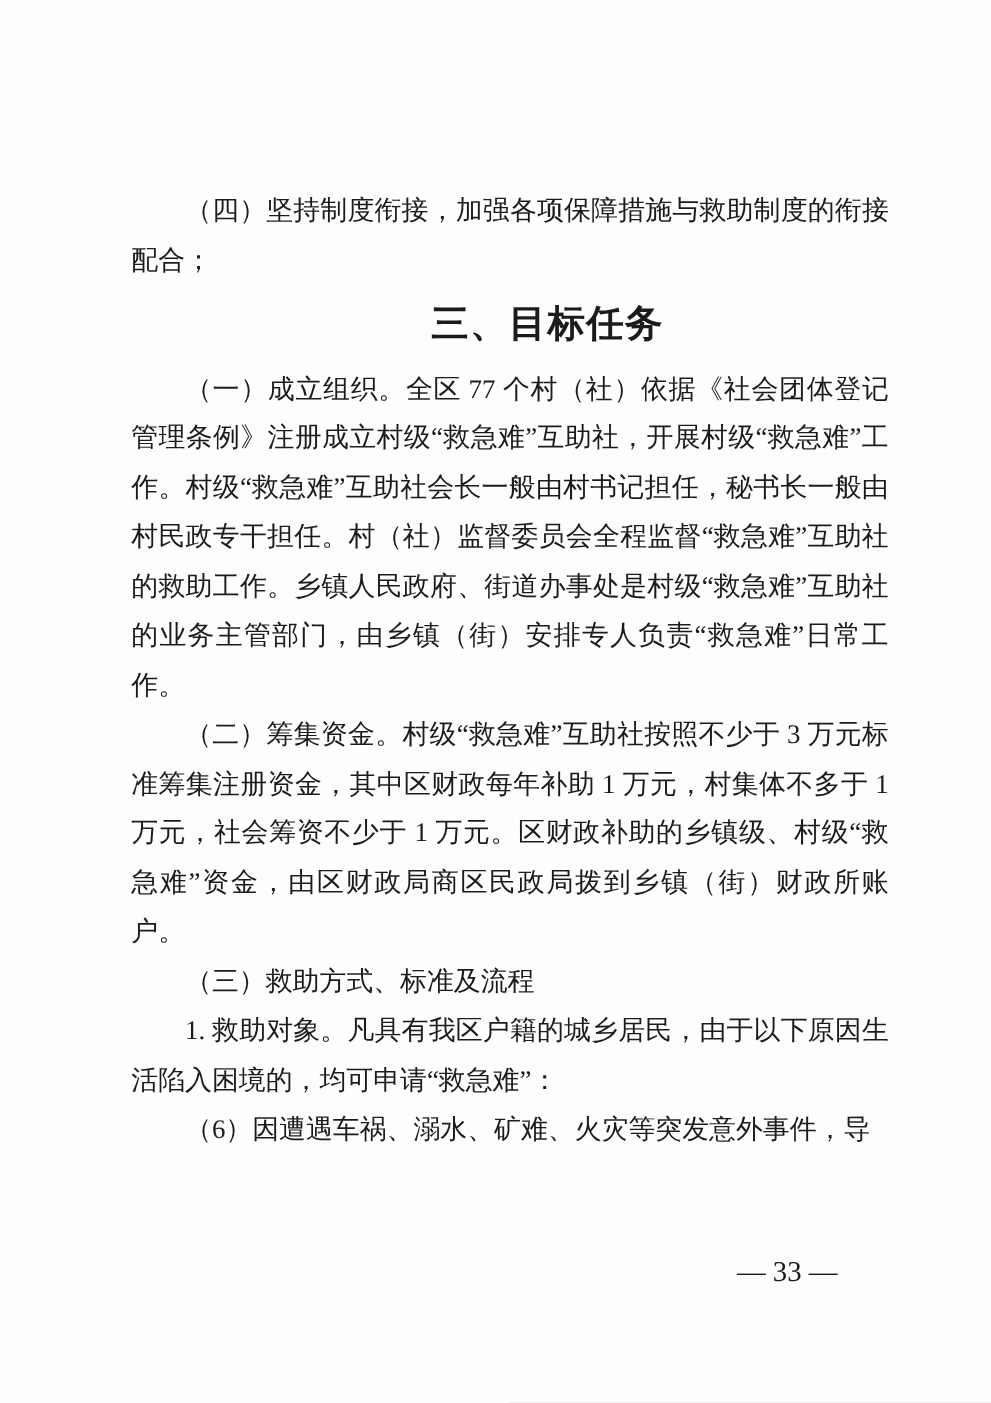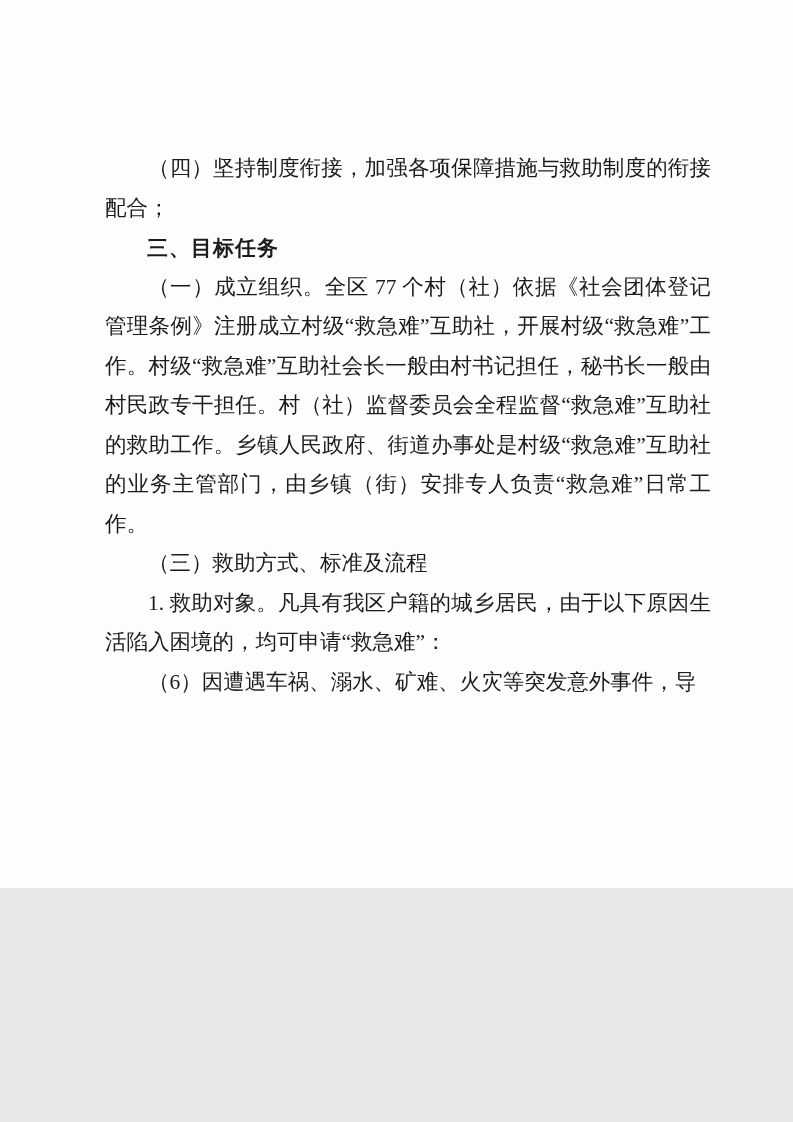--- a/index.html
+++ b/index.html
@@ -3,21 +3,21 @@
 <meta charset="utf-8">
 <style>
   html, body {
     margin: 0;
     padding: 0;
     background: #e8e8e8;
   }
   .page {
     position: relative;
     width: 793px;
-    height: 888px;
+    height: 1122px;
     margin: 0 auto;
     background: #fdfdfc;
     color: #1b1b1b;
     font-family: "Liberation Serif", "DejaVu Serif", serif;
     overflow: hidden;
   }
   .doc-body {
     position: absolute;
     left: 105px;
     top: 149px;
@@ -30,46 +30,48 @@
     text-align: justify;
     text-justify: inter-ideograph;
     text-indent: 2em;
     word-break: break-all;
   }
   .para .lead {
     
     font-family: "Liberation Serif", "DejaVu Serif", serif;
   }
   .heading {
-    margin: 0;
-    font-size: 21px;
+    margin: 12px;
+    font-size: 30px;
     line-height: 39.5px;
     font-weight: bold;
     text-indent: 2em;
     font-family: "Liberation Sans", "DejaVu Sans", sans-serif;
     letter-spacing: 1px;
+    text-align: center;
   }
   .footer {
     position: absolute;
     top: 1004px;
     right: 123px;
     font-size: 23px;
     line-height: 28px;
     color: #1b1b1b;
     font-family: "Liberation Serif", "DejaVu Serif", serif;
   }
 </style>
 </head>
 <body>
 
 <div class="page">
   <div class="doc-body">
       <p class="para"><span>（四）坚持制度衔接，加强各项保障措施与救助制度的衔接配合；</span></p>
       <h2 class="heading">三、目标任务</h2>
       <p class="para"><span class="lead">（一）成立组织。</span><span>全区 77 个村（社）依据《社会团体登记管理条例》注册成立村级“救急难”互助社，开展村级“救急难”工作。村级“救急难”互助社会长一般由村书记担任，秘书长一般由村民政专干担任。村（社）监督委员会全程监督“救急难”互助社的救助工作。乡镇人民政府、街道办事处是村级“救急难”互助社的业务主管部门，由乡镇（街）安排专人负责“救急难”日常工作。</span></p>
+      <p class="para"><span class="lead">（二）筹集资金。</span><span>村级“救急难”互助社按照不少于 3 万元标准筹集注册资金，其中区财政每年补助 1 万元，村集体不多于 1 万元，社会筹资不少于 1 万元。区财政补助的乡镇级、村级“救急难”资金，由区财政局商区民政局拨到乡镇（街）财政所账户。</span></p>
       <p class="para"><span class="lead">（三）救助方式、标准及流程</span></p>
       <p class="para"><span>1. 救助对象。凡具有我区户籍的城乡居民，由于以下原因生活陷入困境的，均可申请“救急难”：</span></p>
       <p class="para"><span>（6）因遭遇车祸、溺水、矿难、火灾等突发意外事件，导</span></p>
     </div>
   <div class="footer">
     <span>— 33 —</span>
   </div>
 </div>
 
 </body></html>

